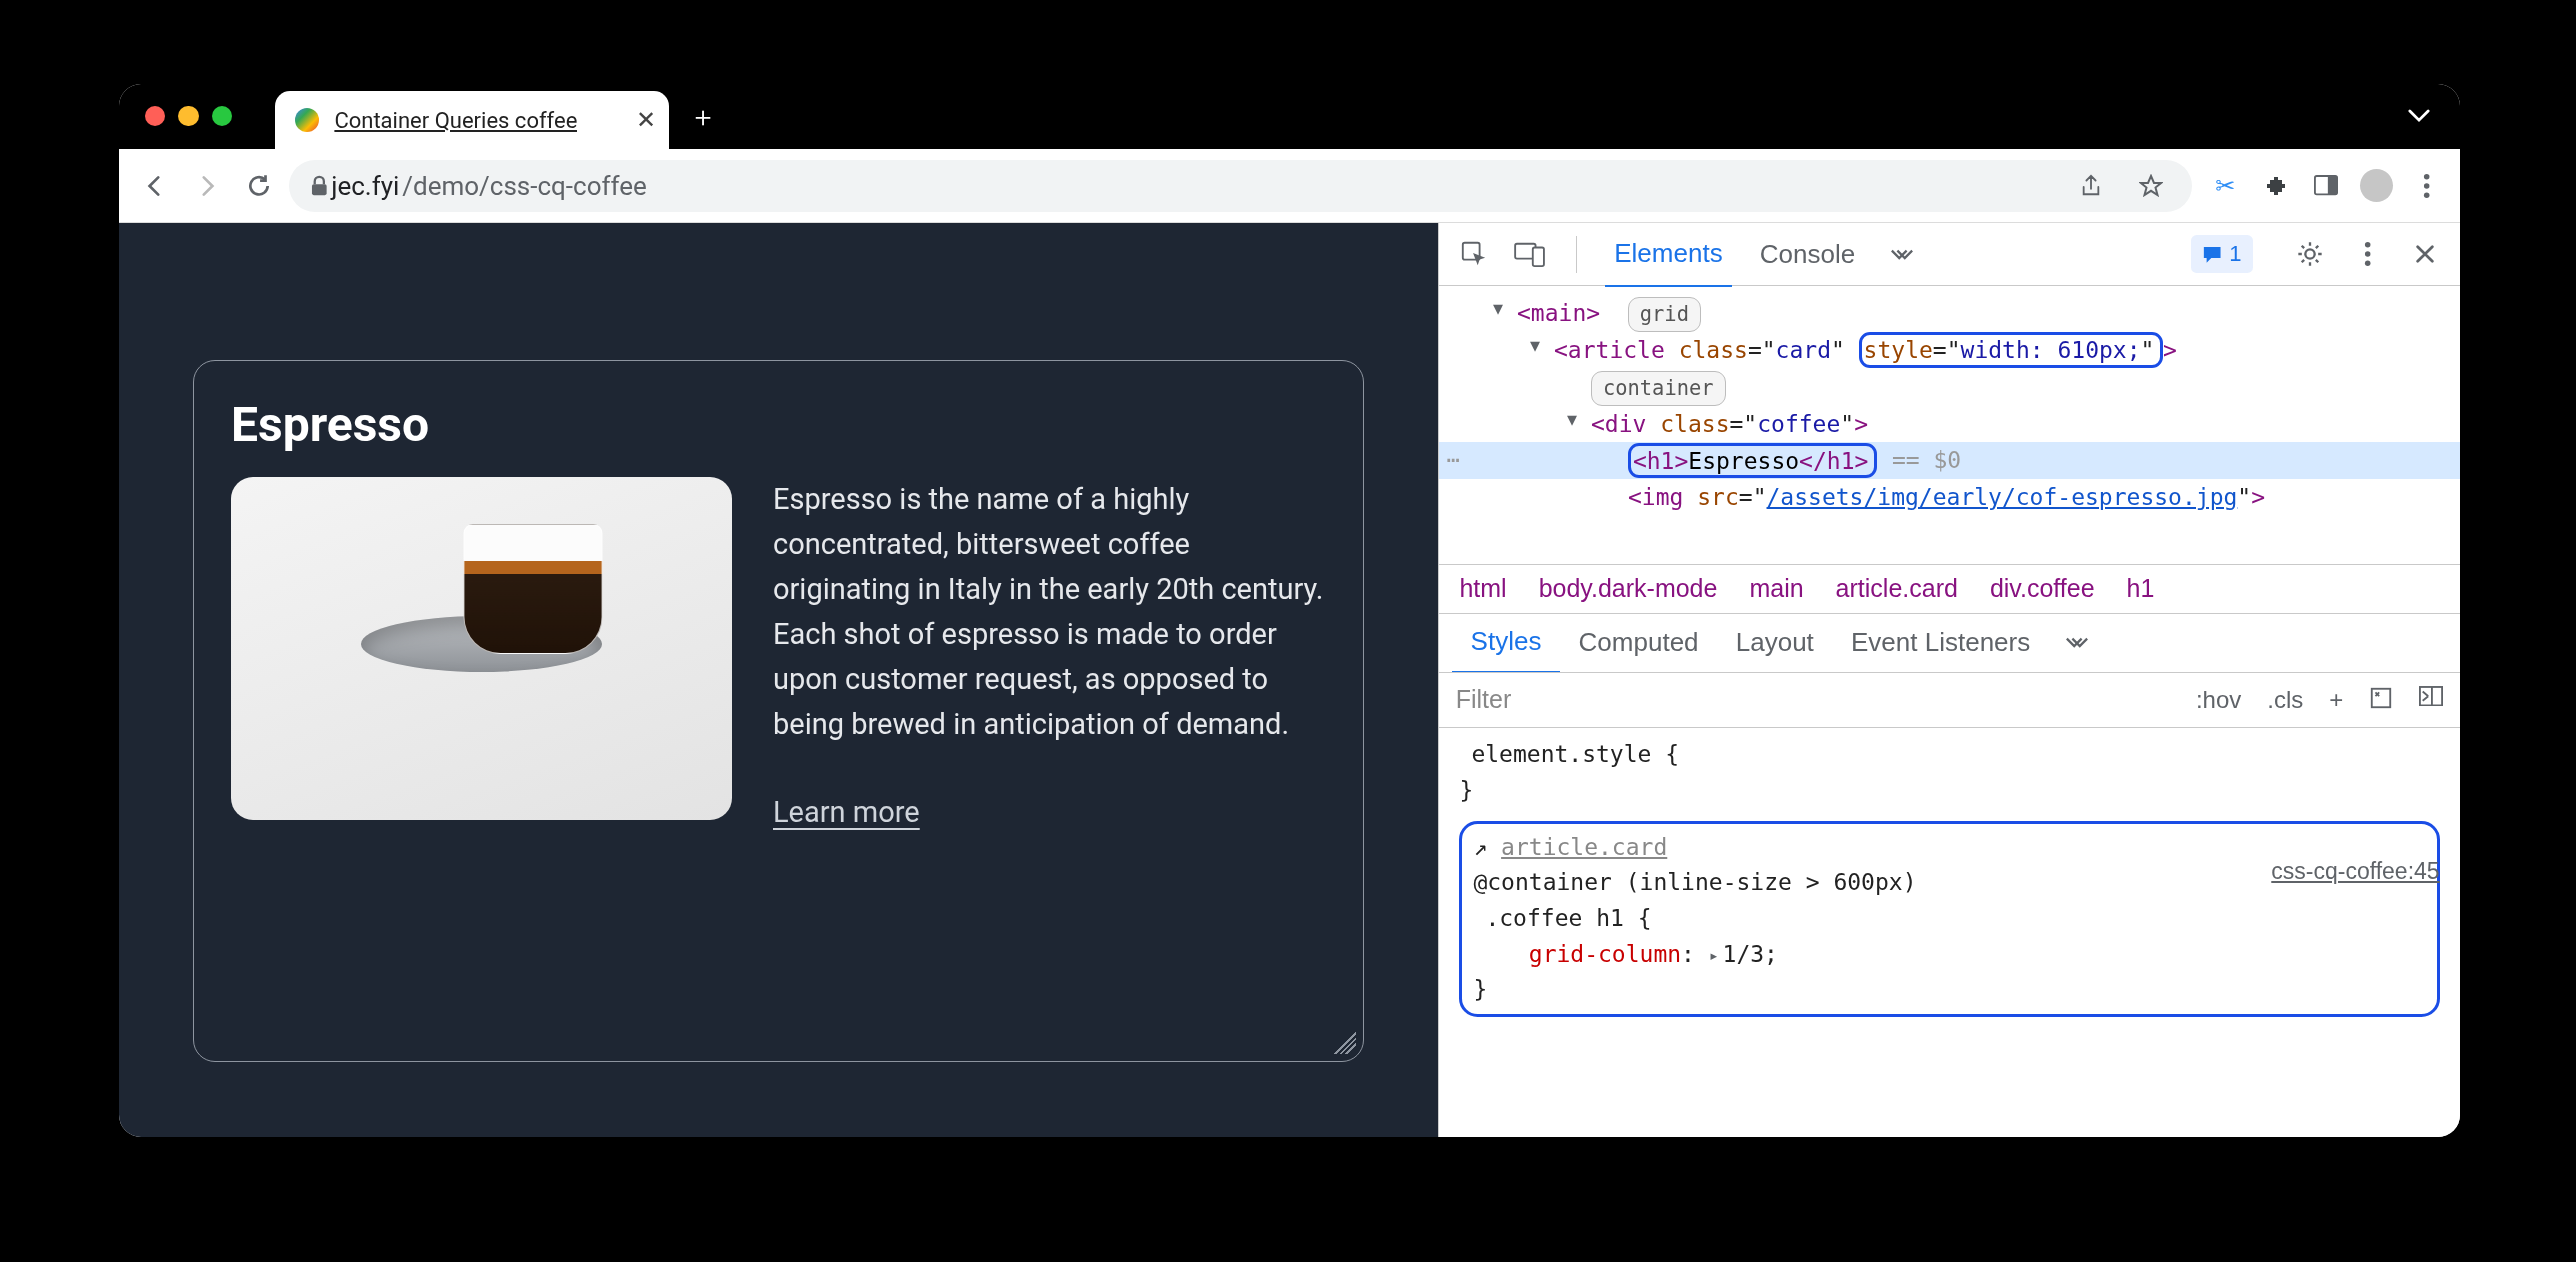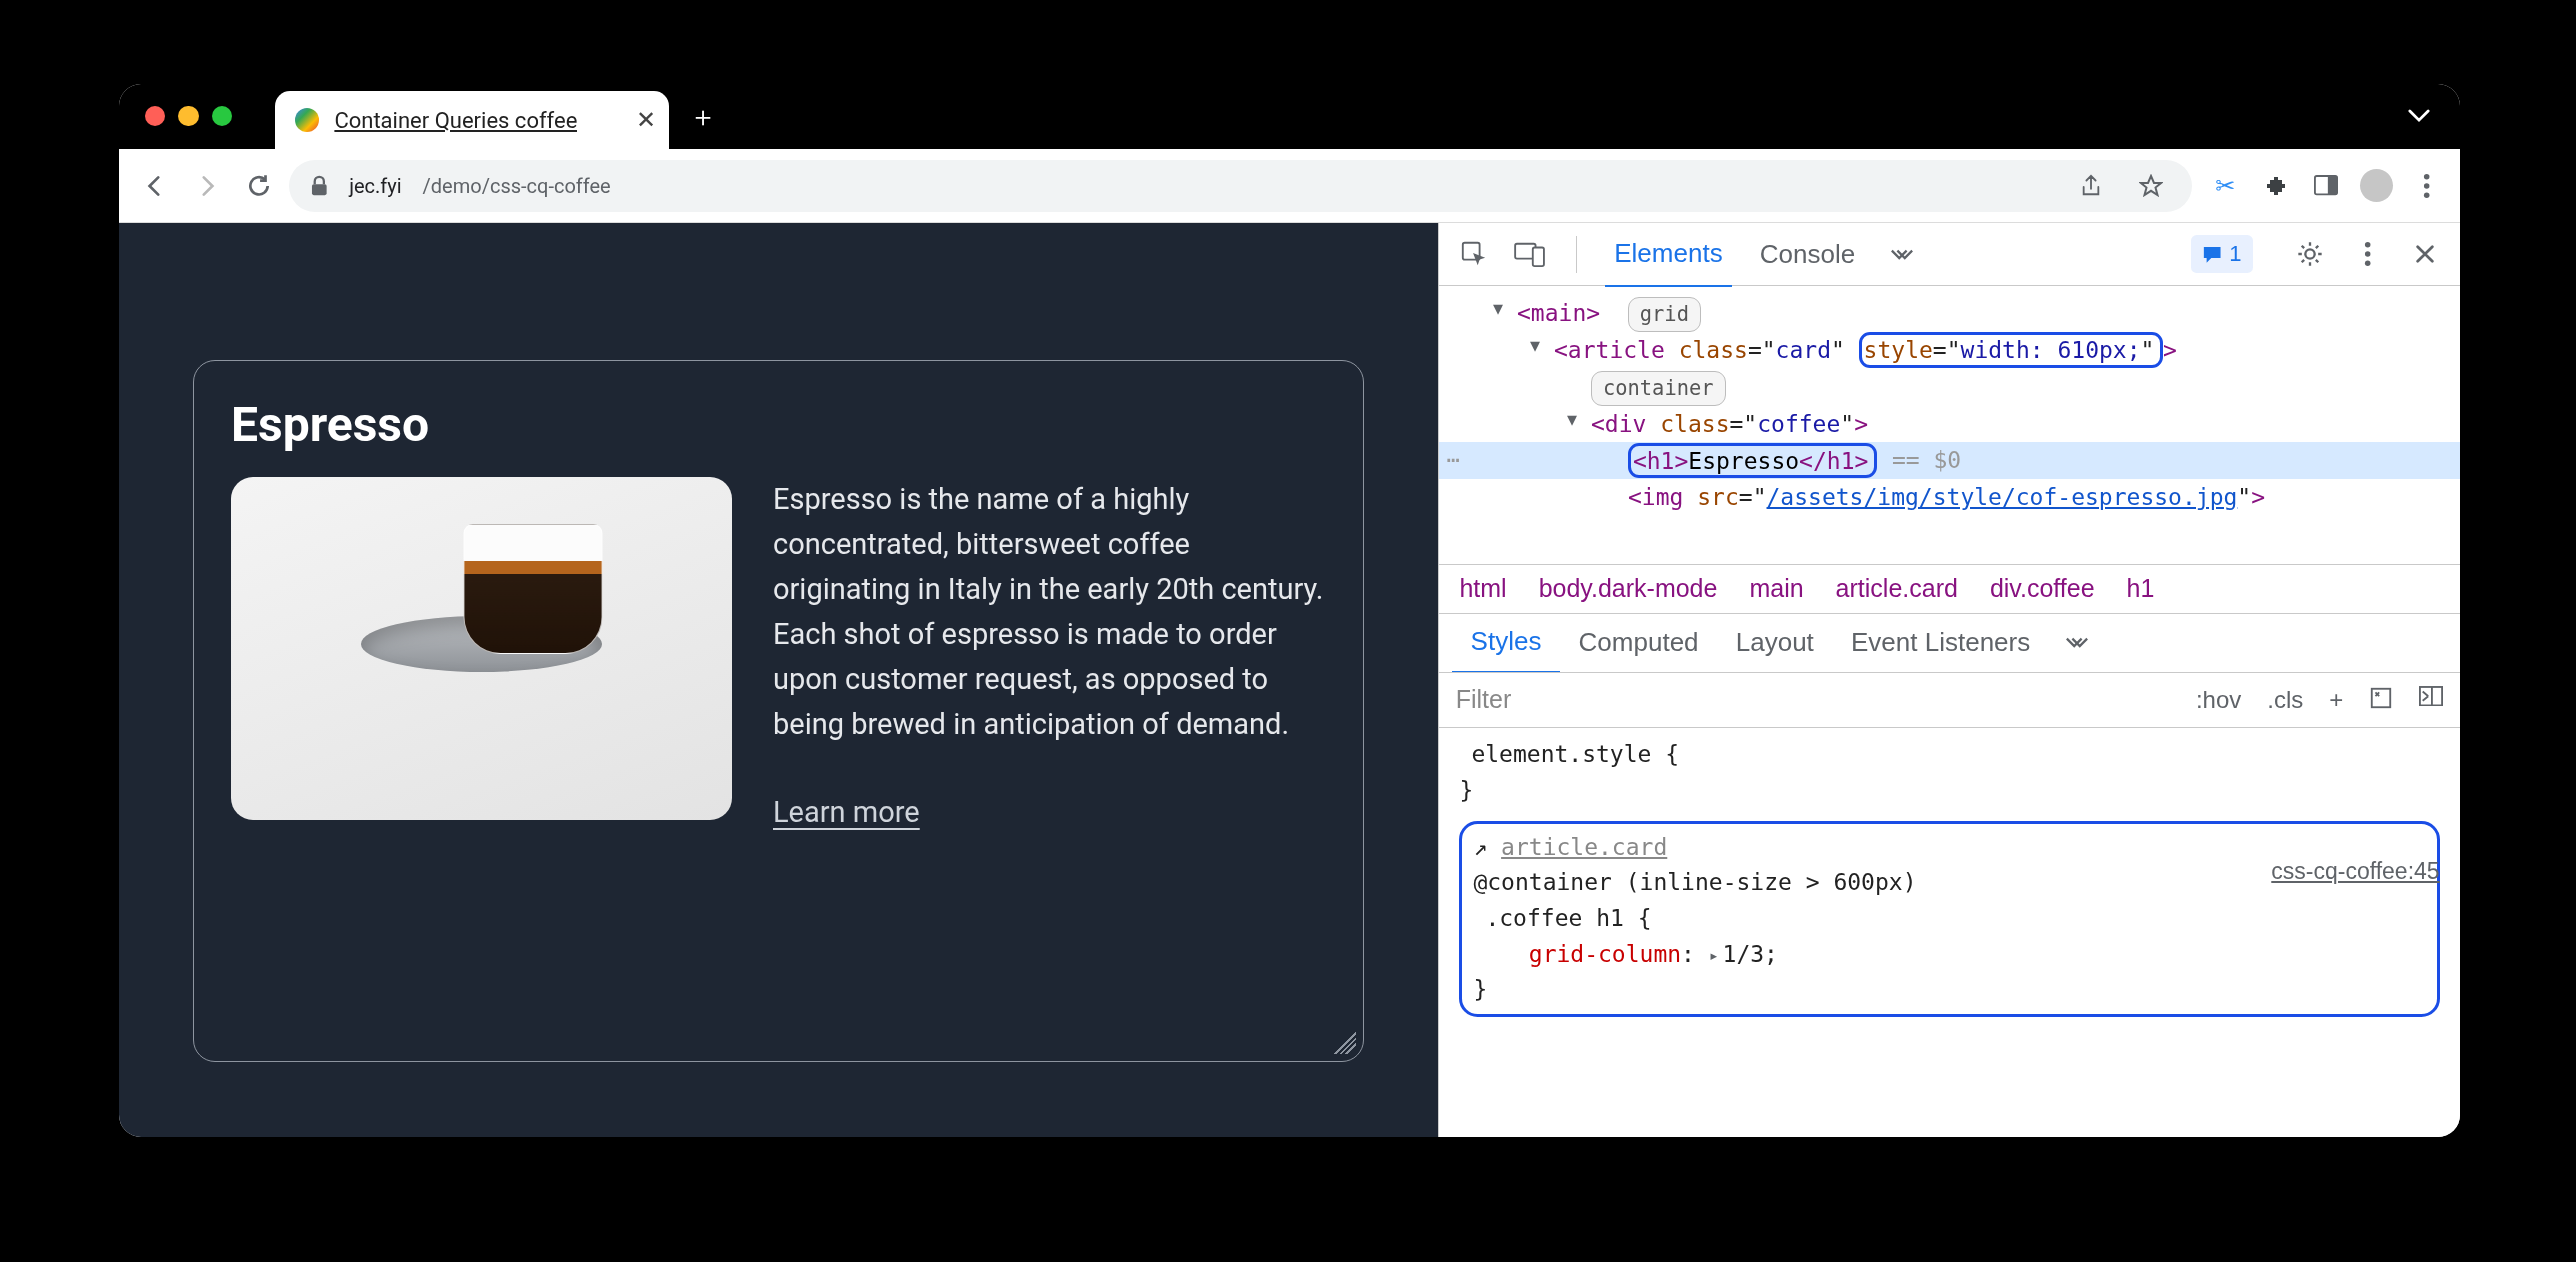--- a/index.html
+++ b/index.html
@@ -74,22 +74,22 @@
     color:#5f6368; cursor:pointer; font-size:26px;
   }
   .nav-btn.disabled{color:#b9b9b9;}
   .omnibox{
     flex:1;
     height:52px;
     background:#f1f3f4;
     border-radius:26px;
     display:flex; align-items:center;
     padding:0 20.4px;
-    color:#3c4043; font-size:20px;
-    gap:21px;
+    color:#3c4043; font-size:26px;
+    gap:3px;
   }
   .lock-icon{color:#5f6368; font-size:20.4px;}
   .url-dim{color:#5f6368;}
   .url-strong{color:#202124;}
   .right-icons{ display:flex; align-items:center; gap:9.3px; padding-left:5.6px;}
   .ico{ width:41px; height:41px; display:flex; align-items:center; justify-content:center; color:#5f6368; font-size:24px; cursor:pointer; }
   .scissors{color:#2f8ef5;}
   .avatar{width:33px;height:33px;border-radius:50%;background:#c6c6c6;}
   .omnibox-right{margin-left:auto; display:flex; align-items:center; gap:18.6px;}
 
@@ -424,21 +424,21 @@
             </span>
           </div>
         </div>
 
         <div class="dom-tree">
           <div class="dom-line ind1"><span class="tri">▼</span><span class="tag">&lt;<span>main</span>&gt;</span>&nbsp;&nbsp;<span class="pill">grid</span></div>
           <div class="dom-line ind2"><span class="tri">▼</span><span class="tag">&lt;<span>article</span></span> <span class="attr">class</span>="<span class="attrval">card</span>" <span class="hl-blue"><span class="attr">style</span>="<span class="attrval">width: 610px;</span>"</span><span class="tag">&gt;</span></div>
           <div class="dom-line ind2" style="padding-left:152px;"><span class="pill">container</span></div>
           <div class="dom-line ind3"><span class="tri">▼</span><span class="tag">&lt;<span>div</span></span> <span class="attr">class</span>="<span class="attrval">coffee</span>"<span class="tag">&gt;</span></div>
           <div class="dom-line ind4 row-selected"><span class="row-gutter">⋯</span><span class="hl-blue"><span class="tag">&lt;<span>h1</span>&gt;</span><span class="text">Espresso</span><span class="tag">&lt;/<span>h1</span>&gt;</span></span><span class="eq0">== $0</span></div>
-          <div class="dom-line ind4"><span class="tag">&lt;<span>img</span></span> <span class="attr">src</span>="<span class="linkval">/assets/img/style/cof-espresso.jpg</span>"<span class="tag">&gt;</span></div>
+          <div class="dom-line ind4"><span class="tag">&lt;<span>img</span></span> <span class="attr">src</span>="<span class="linkval">/assets/img/early/cof-espresso.jpg</span>"<span class="tag">&gt;</span></div>
         </div>
 
         <div class="breadcrumb">
           <span>html</span>
           <span>body.dark-mode</span>
           <span>main</span>
           <span>article.card</span>
           <span>div.coffee</span>
           <span>h1</span>
         </div>

